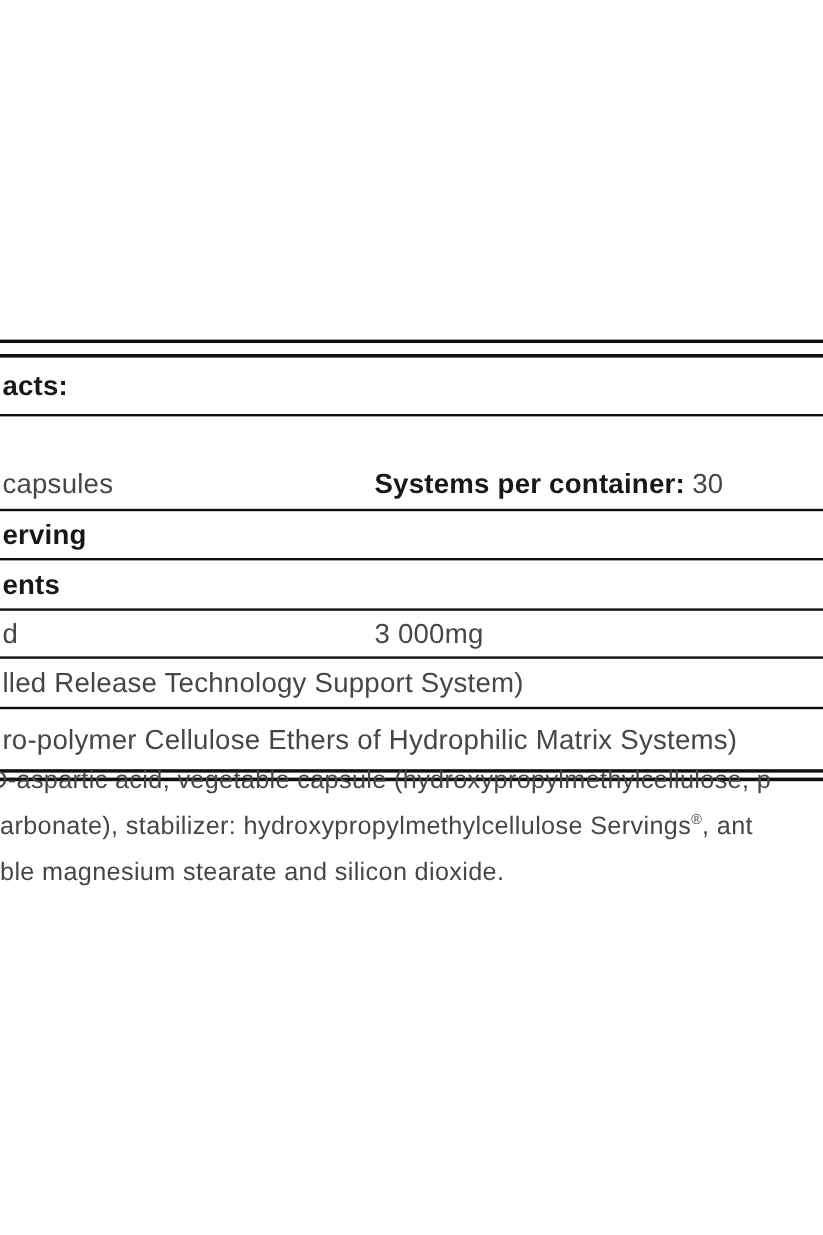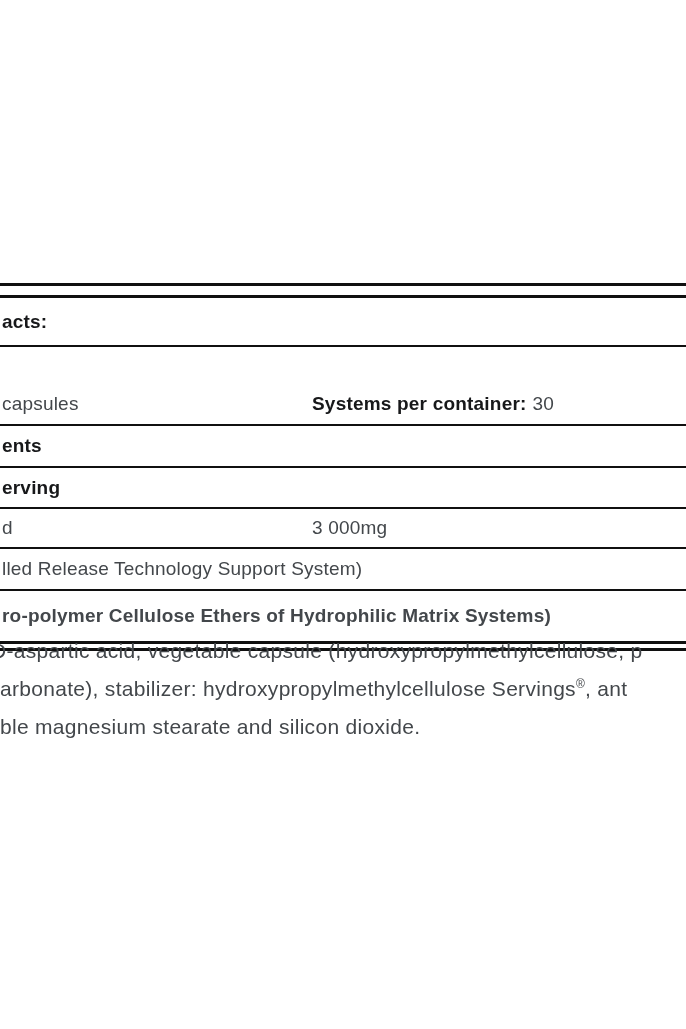--- a/index.html
+++ b/index.html
@@ -29,32 +29,32 @@
   .gap-bottom { height: 4px; background: #ffffff; }
 
   .trow {
     display: flex;
     align-items: center;
     border-bottom: 2px solid #101010;
     padding-left: 2px;
     box-sizing: border-box;
     white-space: nowrap;
     overflow: hidden;
-    font-size: 19px;
+    font-size: 23px;
     letter-spacing: 0.2px;
   }
   .trow.last { border-bottom: none; }
 
   .h-head { height: 49px; }  
   .h-r2   { height: 43px; margin-top: 36px; }
   .h-r3   { height: 41px; }
   .h-r4   { height: 42px; }
   .h-r5   { height: 40px; }
   .h-r6   { height: 42px; }
-  .h-r7   { height: 50px; font-weight: bold; }
+  .h-r7   { height: 50px; }
 
   .bold {
     font-weight: 700;
     color: #17181a;
   }
   .cell-left {
     flex: 0 0 310px;
     width: 310px;
     overflow: visible;
     white-space: nowrap;
@@ -99,26 +99,26 @@
       <span class="bold">acts:</span>
     </div>
 
     <div class="trow h-r2">
       <span class="cell-left">capsules</span>
       <span class="bold">Systems per container:</span>
       <span class="mid-gap"></span>
       <span>30</span>
     </div>
 
+    <div class="trow h-r3">
+      <span class="bold">erving</span>
+    </div>
+
     <div class="trow h-r4">
       <span class="bold">ents</span>
-    </div>
-
-    <div class="trow h-r3">
-      <span class="bold">erving</span>
     </div>
 
     <div class="trow h-r5">
       <span class="cell-left">d</span>
       <span>3 000mg</span>
     </div>
 
     <div class="trow h-r6">
       <span>lled Release Technology Support System)</span>
     </div>

